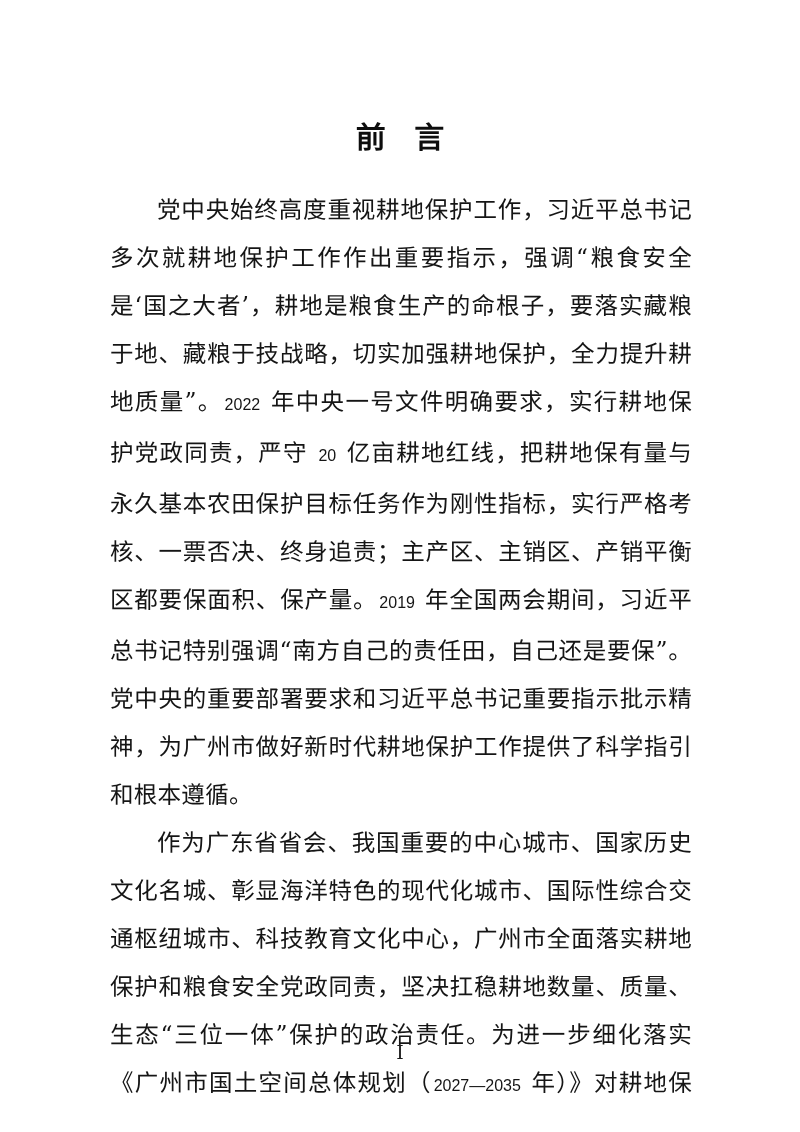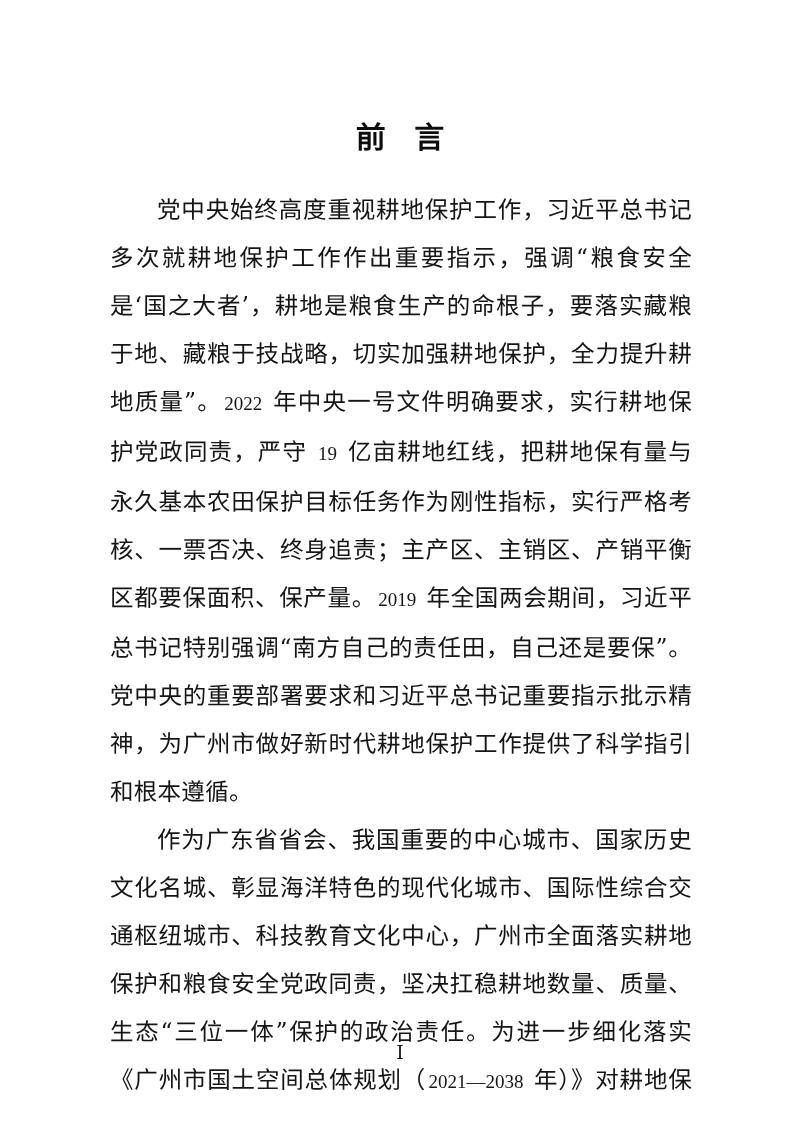--- a/index.html
+++ b/index.html
@@ -59,22 +59,22 @@
     word-break: break-all;
     overflow-wrap: anywhere;
   }
 
   .para + .para {
     margin-top: 0;
   }
 
   
   .num {
-    font-family: Liberation Serif, serif;
-    font-size: 19px;
+    font-family: Liberation Sans, sans-serif;
+    font-size: 16px;
     letter-spacing: 0;
     padding: 0 0.12em;
   }
 
   
   .folio {
     position: absolute;
     top: 1040px;
     left: 0;
     width: 800px;
@@ -86,19 +86,19 @@
   }
 </style>
 </head>
 <body>
 
 <div class="page">
 
   <h1 class="doc-title">前 言</h1>
 
   <div class="body-block">
-    <p class="para">党中央始终高度重视耕地保护工作，习近平总书记多次就耕地保护工作作出重要指示，强调“粮食安全是‘国之大者’，耕地是粮食生产的命根子，要落实藏粮于地、藏粮于技战略，切实加强耕地保护，全力提升耕地质量”。<span class="num">2022</span> 年中央一号文件明确要求，实行耕地保护党政同责，严守 <span class="num">19</span> 亿亩耕地红线，把耕地保有量与永久基本农田保护目标任务作为刚性指标，实行严格考核、一票否决、终身追责；主产区、主销区、产销平衡区都要保面积、保产量。<span class="num">2019</span> 年全国两会期间，习近平总书记特别强调“南方自己的责任田，自己还是要保”。党中央的重要部署要求和习近平总书记重要指示批示精神，为广州市做好新时代耕地保护工作提供了科学指引和根本遵循。</p>
-    <p class="para">作为广东省省会、我国重要的中心城市、国家历史文化名城、彰显海洋特色的现代化城市、国际性综合交通枢纽城市、科技教育文化中心，广州市全面落实耕地保护和粮食安全党政同责，坚决扛稳耕地数量、质量、生态“三位一体”保护的政治责任。为进一步细化落实《广州市国土空间总体规划（<span class="num">2021—2038</span> 年）》对耕地保护任务要求，解决当前耕地保护与经济发展矛盾，以及耕地破碎化、耕地后备资源不足、耕地保护机制不完善等问题，主动谋划落实耕地保护和</p>
+    <p class="para">党中央始终高度重视耕地保护工作，习近平总书记多次就耕地保护工作作出重要指示，强调“粮食安全是‘国之大者’，耕地是粮食生产的命根子，要落实藏粮于地、藏粮于技战略，切实加强耕地保护，全力提升耕地质量”。<span class="num">2022</span> 年中央一号文件明确要求，实行耕地保护党政同责，严守 <span class="num">20</span> 亿亩耕地红线，把耕地保有量与永久基本农田保护目标任务作为刚性指标，实行严格考核、一票否决、终身追责；主产区、主销区、产销平衡区都要保面积、保产量。<span class="num">2019</span> 年全国两会期间，习近平总书记特别强调“南方自己的责任田，自己还是要保”。党中央的重要部署要求和习近平总书记重要指示批示精神，为广州市做好新时代耕地保护工作提供了科学指引和根本遵循。</p>
+    <p class="para">作为广东省省会、我国重要的中心城市、国家历史文化名城、彰显海洋特色的现代化城市、国际性综合交通枢纽城市、科技教育文化中心，广州市全面落实耕地保护和粮食安全党政同责，坚决扛稳耕地数量、质量、生态“三位一体”保护的政治责任。为进一步细化落实《广州市国土空间总体规划（<span class="num">2027—2035</span> 年）》对耕地保护任务要求，解决当前耕地保护与经济发展矛盾，以及耕地破碎化、耕地后备资源不足、耕地保护机制不完善等问题，主动谋划落实耕地保护和</p>
   </div>
 
   <div class="folio">I</div>
 
 </div>
 
 </body></html>

